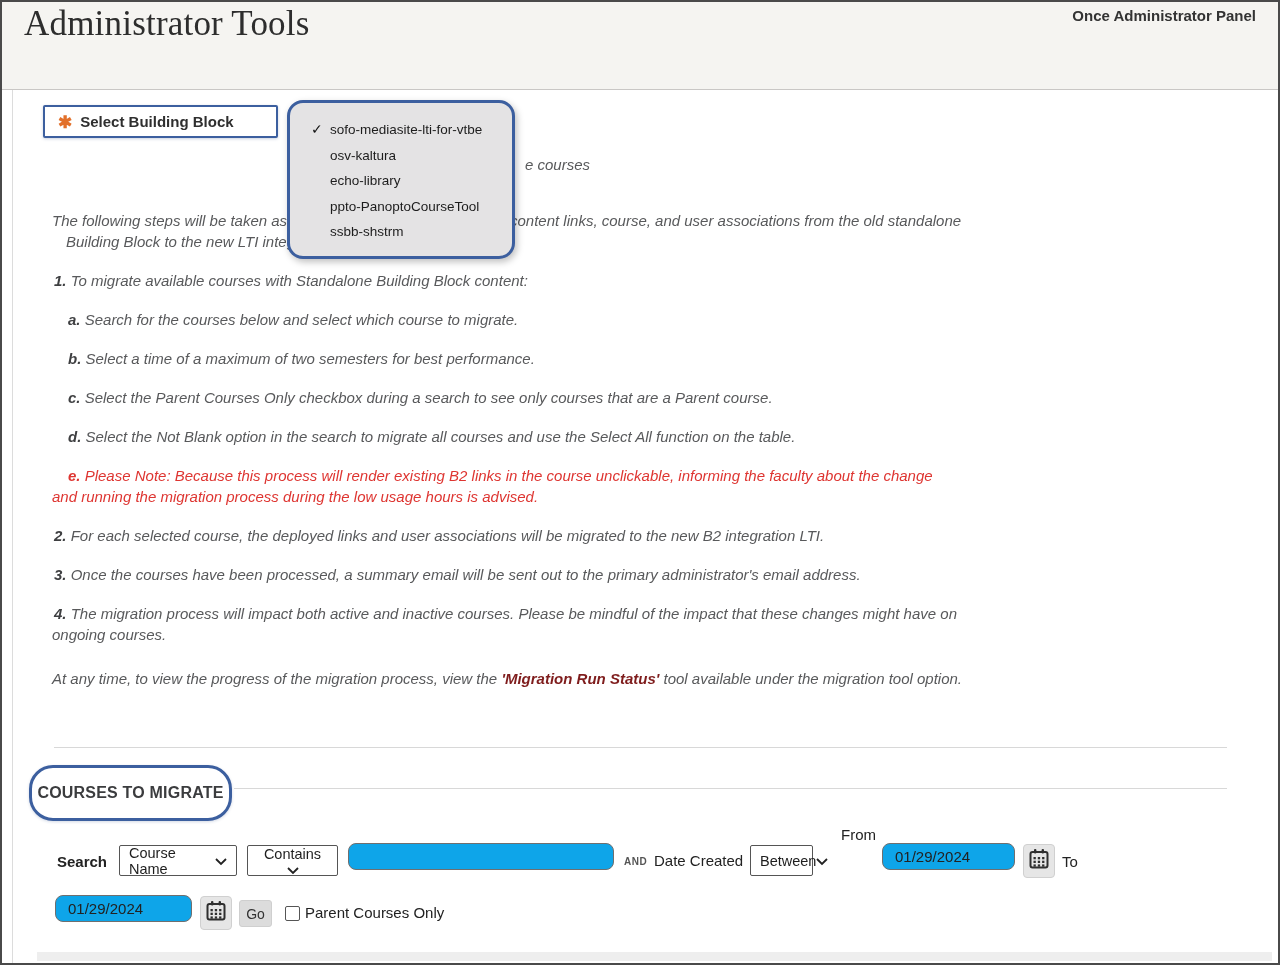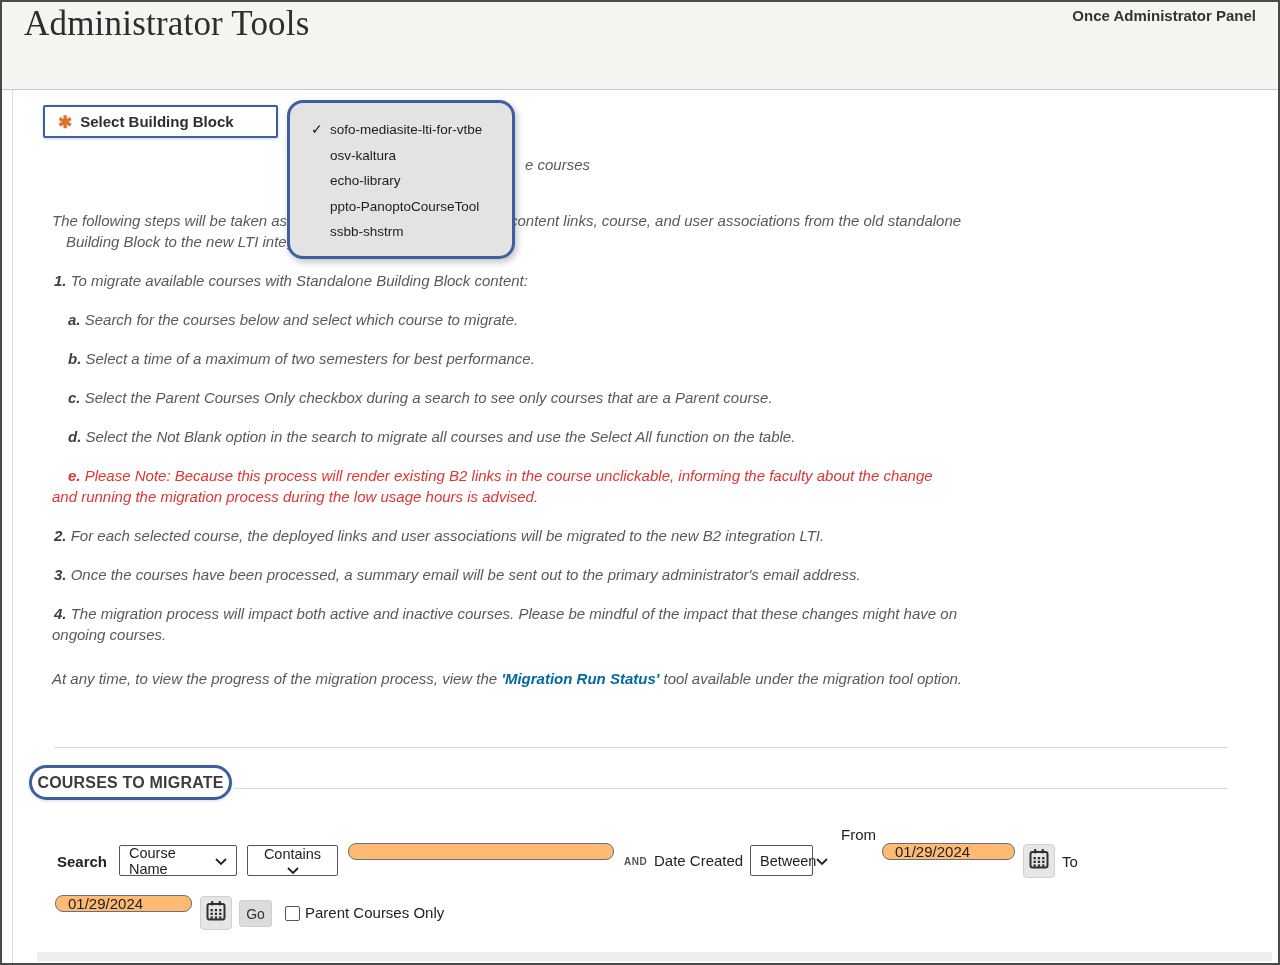--- a/index.html
+++ b/index.html
@@ -55,42 +55,42 @@
     font-style:italic; color:#58595b; font-size:15px; line-height:21px;
   }
   .frag { position:absolute; white-space:nowrap; }
   
   .steps { position:absolute; left:50px; top:268px; width:905px; }
   .step { margin-bottom:18px; text-indent:2px; }
   .step.sub { text-indent:16px; }
   .step b { color:#3e3f41; }
   .step.red, .step.red b { color:#de3531; }
   .note { position:absolute; left:50px; top:666px; width:920px; }
-  .note b { color:#0369a1; }
+  .note b { color:#7f1d1d; }
   
   .rule { position:absolute; height:1px; background:#d8d8d8; }
   .legend-oval {
-    position:absolute; left:27px; top:763px; width:203px; height:35px;
+    position:absolute; left:27px; top:763px; width:203px; height:56px;
     border:3px solid #3c5f9f; border-radius:24px; background:#ffffff;
     display:flex; align-items:center; justify-content:center;
     box-shadow:0 1px 3px rgba(40,70,130,.2); z-index:2;
   }
   .legend-text { font-size:16px; font-weight:bold; color:#3b3c3e; letter-spacing:.2px; }
   
   .lbl { position:absolute; font-size:15px; color:#222; white-space:nowrap; }
   .lbl.bold { font-weight:bold; }
   .and-lbl { position:absolute; font-size:10px; font-weight:bold; color:#555; letter-spacing:.5px; }
   .sel {
     position:absolute; height:31px; background:#fff;
     border:1.5px solid #555; border-radius:2px;
     display:flex; align-items:center; justify-content:space-between;
     padding:0 9px; font-size:14.5px; color:#1e1e1e; cursor:pointer;
   }
   .txt-input {
-    position:absolute; height:17px; background:#fdba74;
+    position:absolute; height:27px; background:#0ea5e9;
     border:1.5px solid #6f6f6f; border-radius:8px;
     font-size:15px; color:#222; padding:0 12px;
     font-family:"Liberation Sans", sans-serif;
   }
   .cal-btn {
     position:absolute; width:32px; height:34px; background:#e6e6e6;
     border:1px solid #d0d0d0; border-radius:4px;
     display:flex; align-items:center; justify-content:center; cursor:pointer;
   }
   .go-btn {

